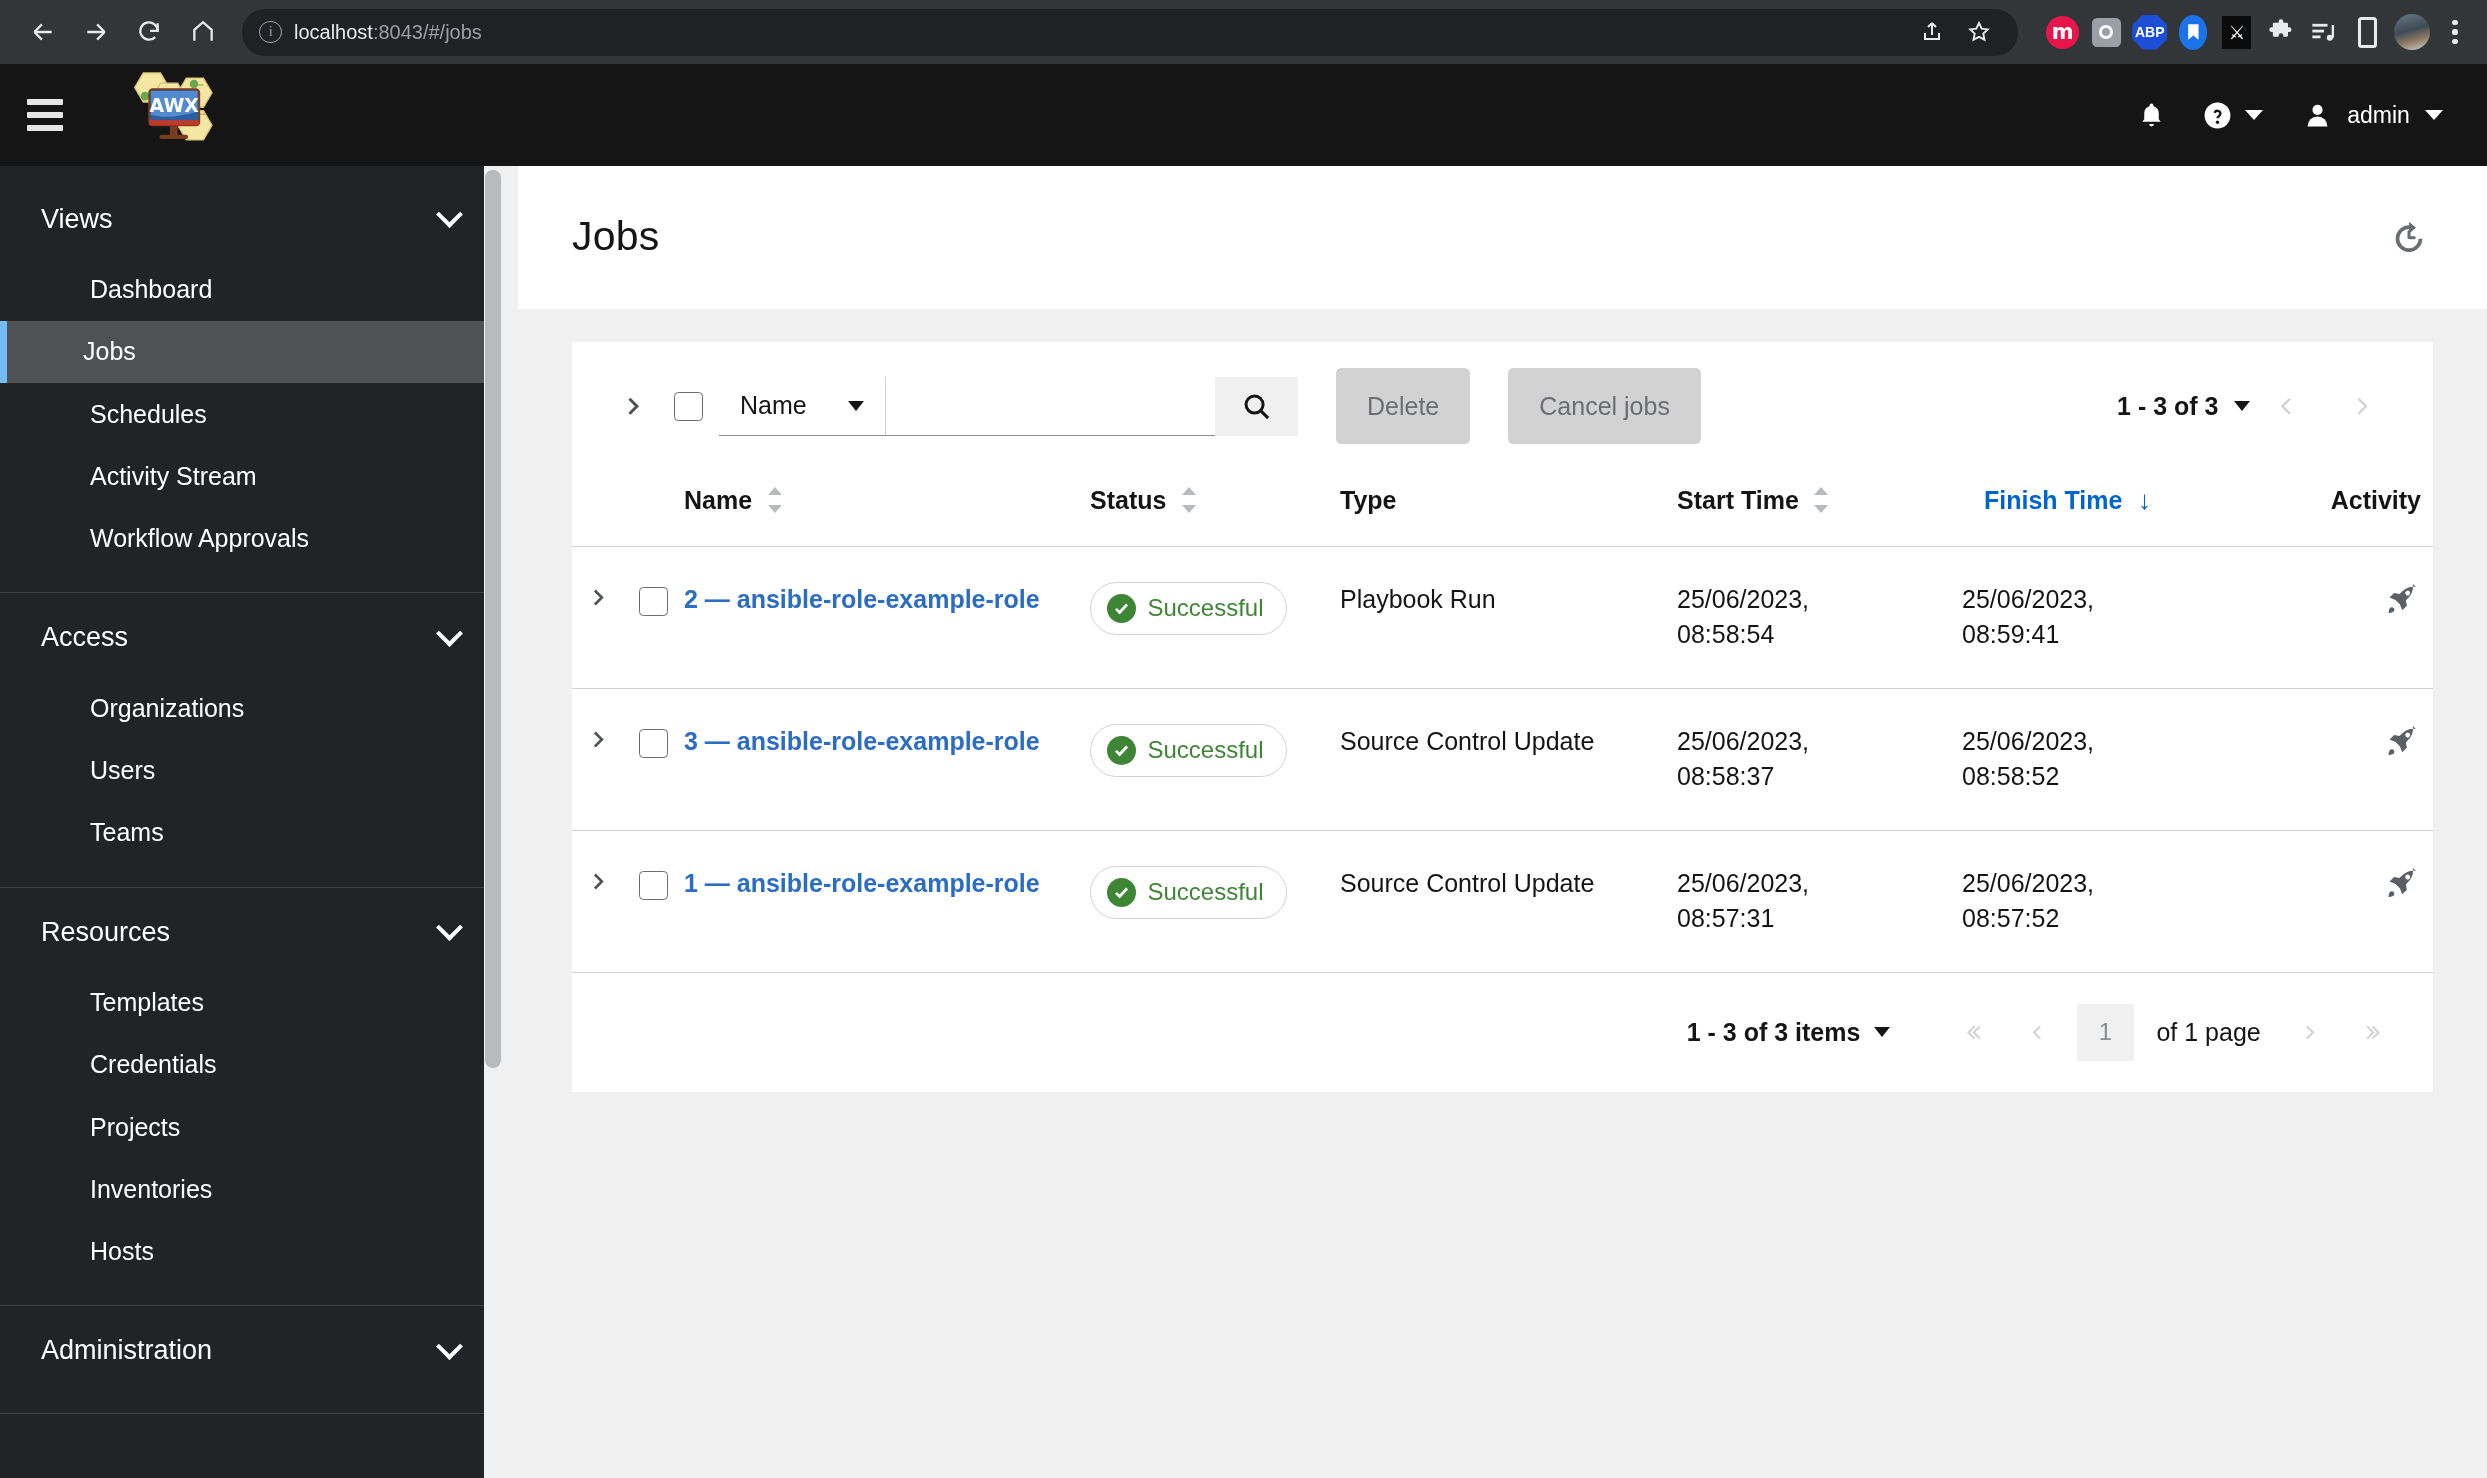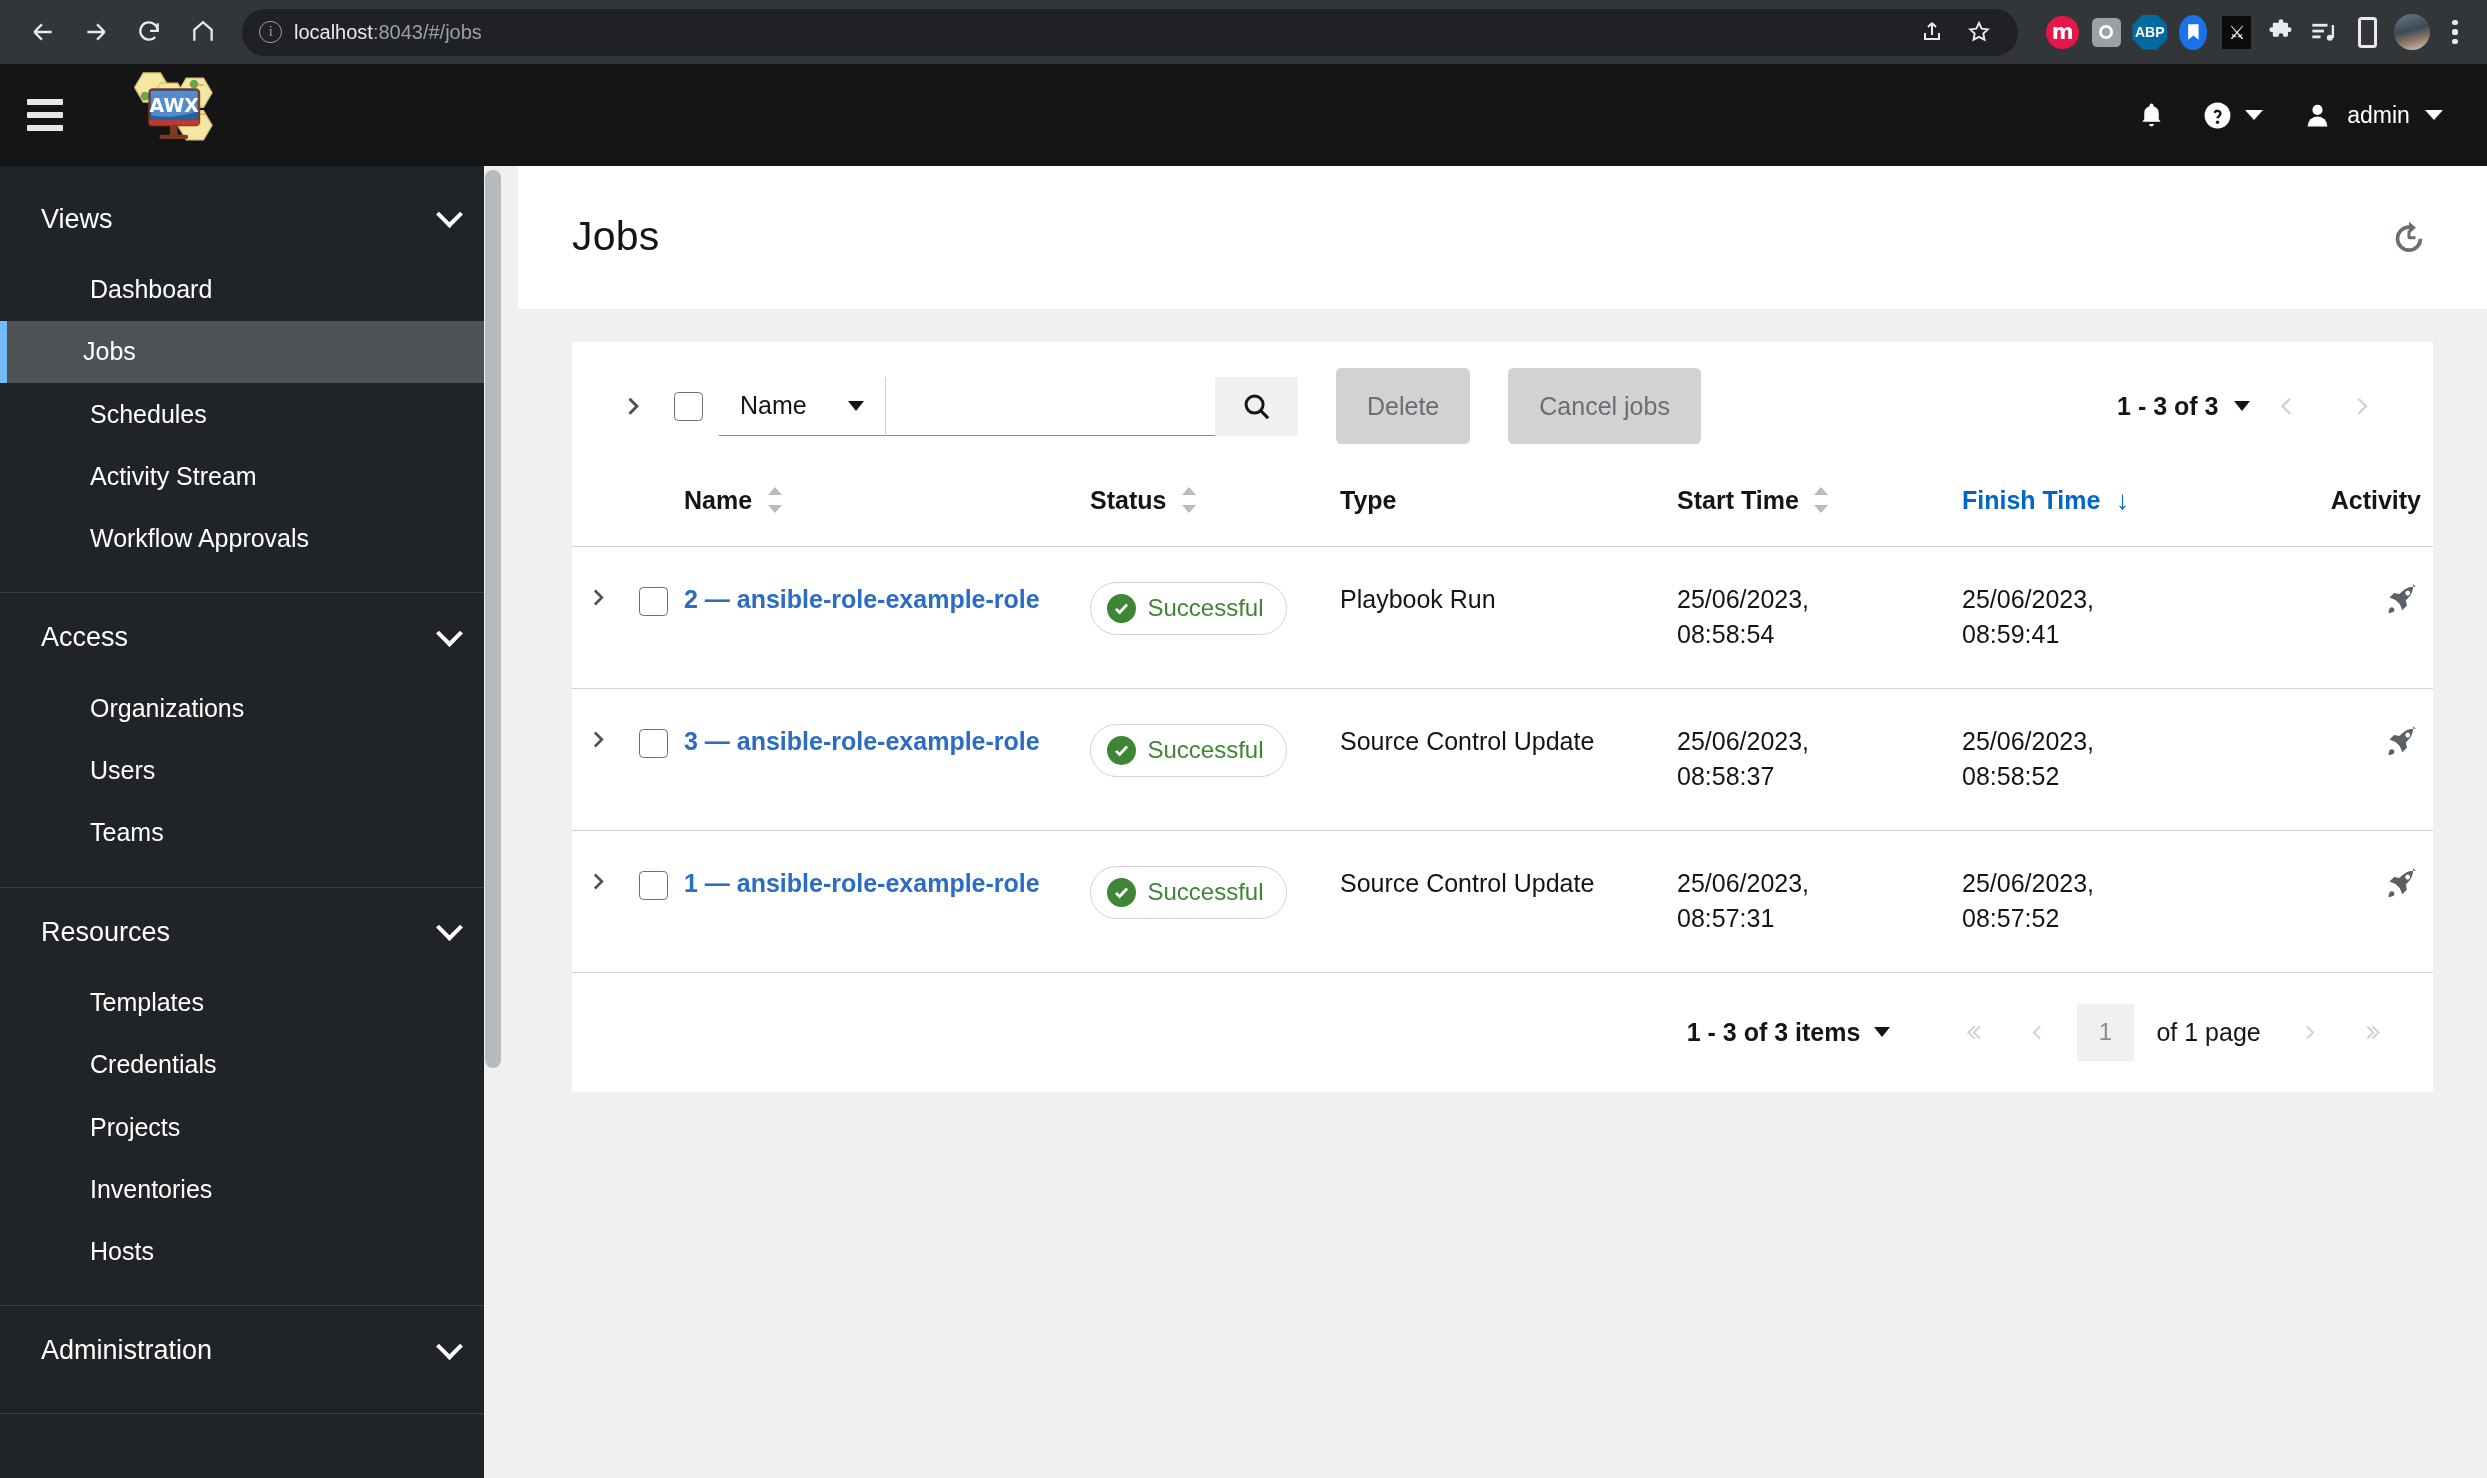--- a/index.html
+++ b/index.html
@@ -57,21 +57,21 @@
   }
   .chrome-icon svg { width: 24px; height: 24px; }
   .ext-row { display: flex; align-items: center; gap: 8.6px; padding-left: 10.4px; }
   .ext { width: 35px; height: 35px; display:flex; align-items:center; justify-content:center; flex:0 0 auto; }
   .ext-mint { width: 33px; height: 33px; border-radius: 50%; background: #e8154a; color:#fff;
      font-size: 21px; font-weight: bold; display:flex;align-items:center;justify-content:center;
      font-family:"DejaVu Sans", sans-serif; }
   .ext-cam { width: 29px; height: 29px; background: #9aa0a6; border-radius: 5.2px;
      display:flex;align-items:center;justify-content:center; }
   .ext-cam i { display:block; width:14px;height:14px;border-radius:50%;border:3.5px solid #fff; }
-  .ext-abp { width: 35px; height: 35px; background: #0369a1; color: #fff; font-size: 14px;
+  .ext-abp { width: 35px; height: 35px; background: #1d4ed8; color: #fff; font-size: 14px;
      font-weight: bold; display:flex;align-items:center;justify-content:center;
      clip-path: polygon(30% 0, 70% 0, 100% 30%, 100% 70%, 70% 100%, 30% 100%, 0 70%, 0 30%); }
   .ext-bm { width: 28px; height: 35px; background: #1a73e8; border-radius: 14px/17.3px;
      display:flex;align-items:center;justify-content:center; }
   .ext-bm i { display:block; width: 10.4px; height: 15.5px; background:#fff;
      clip-path: polygon(0 0, 100% 0, 100% 100%, 50% 72%, 0 100%); }
   .ext-dark { width: 29px; height: 33px; background: #0b0b0b; display:flex;align-items:center;justify-content:center; }
   .ext-dark span { color:#fff; font-size:19px; line-height:1; }
   .ext-puzzle svg { width: 28px; height: 28px; fill: #e8eaed; }
   .ext-list svg { width: 28px; height: 28px; fill: #e8eaed; }
@@ -231,21 +231,21 @@
     padding: 15.5px 0 31px 0;
   }
   thead th .th-in { display:flex; align-items:center; gap: 15.5px; }
   .sort-ic { width: 15.5px; height: 26px; position: relative; display:inline-block; }
   .sort-ic::before, .sort-ic::after {
     content:""; position:absolute; left:0; width:0;height:0;
     border-left:7px solid transparent; border-right:7px solid transparent;
   }
   .sort-ic::before { top:0; border-bottom: 8.6px solid #b8bbbe; }
   .sort-ic::after { bottom:0; border-top: 8.6px solid #b8bbbe; }
-  .sort-active { color: #0066cc !important; }
+  .sort-active { color: #0066cc !important; margin-left: 22px; }
   .sort-down { color:#0066cc; font-size: 26px; line-height: 1; }
 
   tbody tr { border-top: 0.9px solid #d2d2d2; }
   tbody td { padding: 35px 0 35px 0; font-size: 25px; color: #151515; vertical-align: top; line-height: 1.42; }
   .col-exp { width: 50px; }
   .col-chk { width: 62px; }
   .col-name { width: 406px; }
   .col-status { width: 250px; }
   .col-type { width: 337px; }
   .col-start { width: 285px; }

